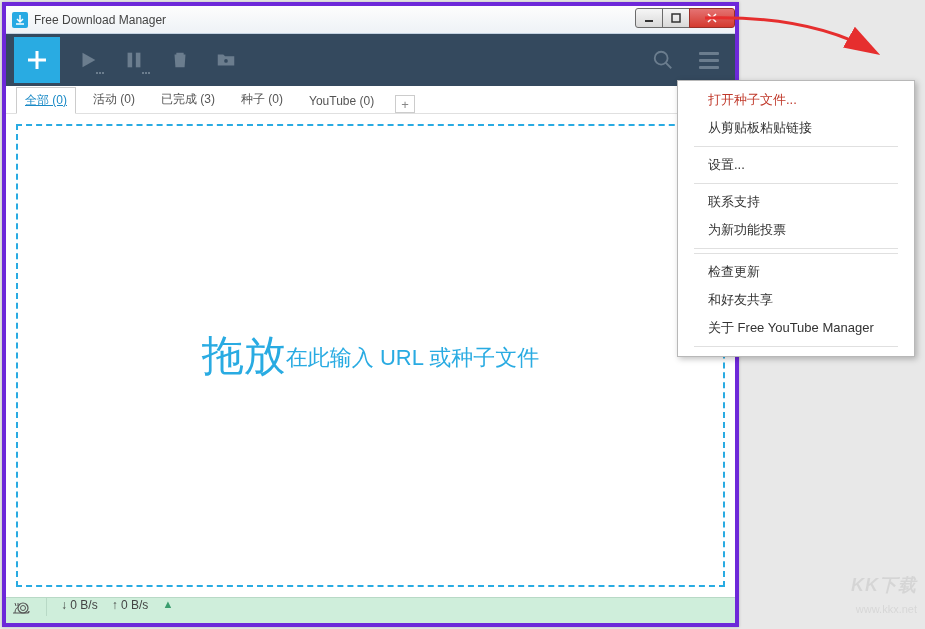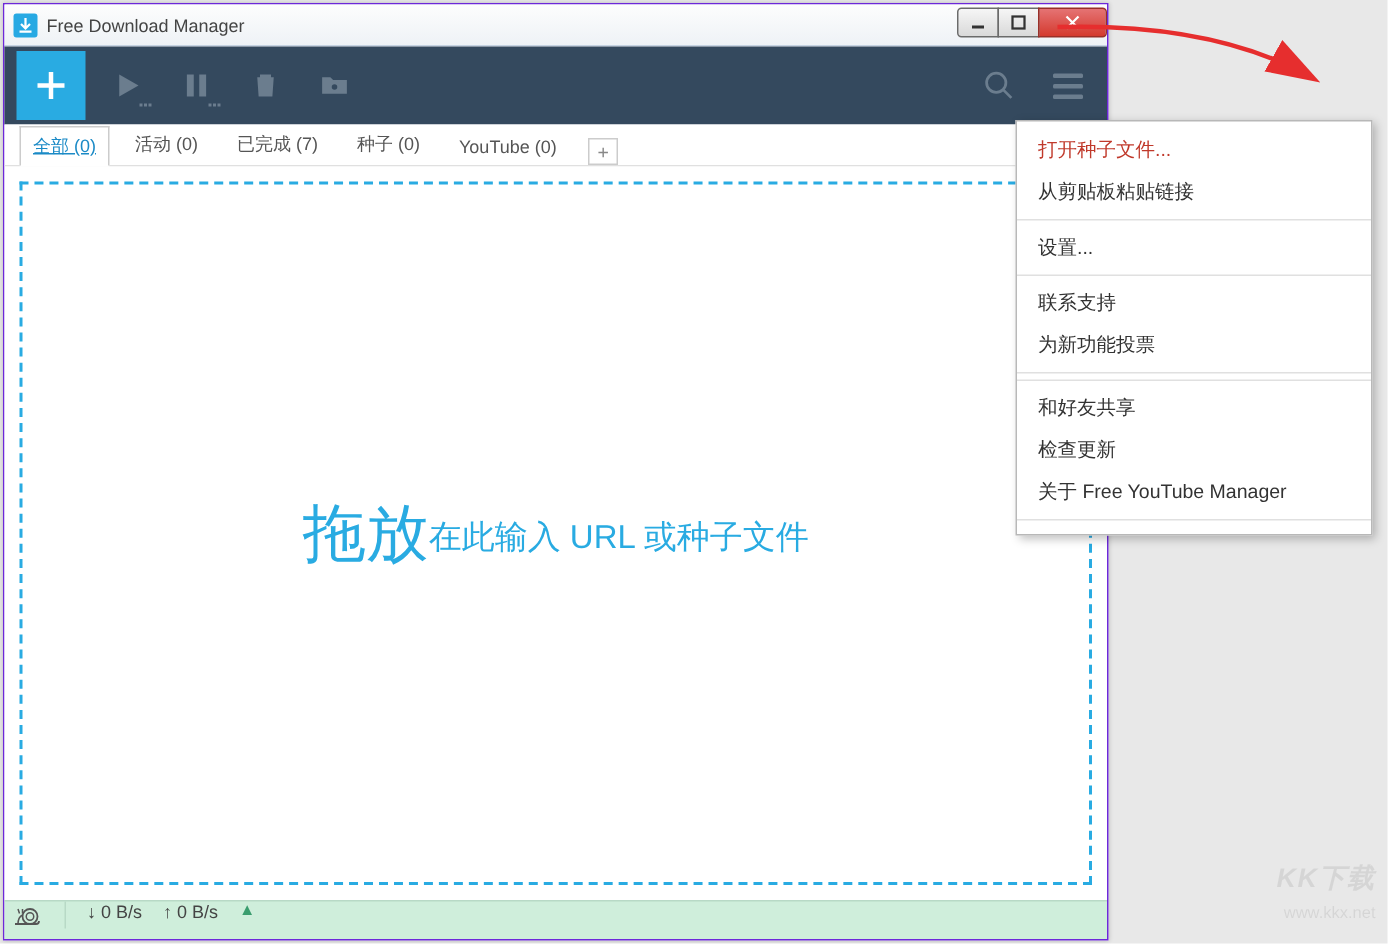--- a/index.html
+++ b/index.html
@@ -1,19 +1,19 @@
 <!DOCTYPE html>
 <html><head>
 <meta charset="utf-8">
 <style>
 * { margin: 0; padding: 0; box-sizing: border-box; font-family: "Microsoft YaHei", Arial, sans-serif; }
 body { width: 925px; height: 629px; background: #e8e8e8; overflow: hidden; position: relative; }
 
 
-.window { width: 737px; height: 625px; margin: 2px; background: #fff; border: 1px solid #6d28d9; box-shadow: 0 0 3px rgba(0,0,0,0.2); display: flex; flex-direction: column; }
+.window { width: 737px; height: 625px; margin: 2px; background: #fff; border: 4px solid #6d28d9; box-shadow: 0 0 3px rgba(0,0,0,0.2); display: flex; flex-direction: column; }
 .titlebar { height: 28px; background: linear-gradient(#fdfdfd, #eef2f6); border-bottom: 1px solid #c5d3e2; display: flex; align-items: center; padding-left: 6px; }
 .titlebar .app-icon { width: 16px; height: 16px; background: #27a9e3; border-radius: 2px; position: relative; margin-right: 6px; display:flex; align-items:center; justify-content:center; }
 .titlebar .app-icon svg { width:12px; height:12px; }
 .titlebar .title { font-size: 12px; color: #444; flex: 1; }
 .win-btns { display: flex; height: 20px; margin-top:-4px; }
 .win-btn { width: 28px; height: 20px; border: 1px solid #6b6b6b; margin-left: -1px; display: flex; align-items: center; justify-content: center; background: linear-gradient(#f6f6f6,#d9d9d9); font-size: 11px; color:#333; }
 .win-btn.close { width: 46px; background: linear-gradient(#e57373,#d43a2f); border-color:#9a2f28; color:#fff; border-top-right-radius:3px; border-bottom-right-radius:3px;}
 .win-btn.min { border-top-left-radius:3px; border-bottom-left-radius:3px;}
 .win-btn svg { width:10px; height:10px; }
 
@@ -41,21 +41,21 @@
 .drop .big { font-size:42px; font-weight:300;}
 .drop .sub { font-size:22px; font-weight:300; margin-top:4px;}
 
 
 .status { height:26px; background:#cfeedb; border-top:1px solid #b8d9c6; display:flex; font-size:12px; color:#444; padding:0 4px; gap:14px;}
 .status .snail { width:22px; height:18px; display:flex; align-items:center; justify-content:center;}
 .status .sep { width:1px; height:18px; background:#b8d9c6;}
 .status .chev { color:#3a9d6e; font-size:11px;}
 
 
-.menu { position:absolute; top:80px; right:10px; width:238px; background:#fff; border:1px solid #b8b8b8; box-shadow:2px 2px 6px rgba(0,0,0,0.25); font-size:13px; color:#333; padding:5px 0;}
+.menu { position:absolute; top:80px; right:10px; width:238px; background:#fff; border:1px solid #b8b8b8; box-shadow:2px 2px 6px rgba(0,0,0,0.25); font-size:13px; color:#333; padding:5px 16px;}
 .menu .mi { padding:5px 14px; cursor:default;}
 .menu .mi.disabled { color:#aaa;}
 .menu .sep { height:1px; background:#e0e0e0; margin:4px 0;}
 .menu .highlighted { color:#c0392b; }
 
 
 .arrow-svg { position:absolute; top:10px; left:700px; width:210px; height:70px; pointer-events:none; z-index:50;}
 
 
 .wm { position:absolute; right:8px; bottom:32px; font-size:18px; color:rgba(0,0,0,0.08); font-style:italic; font-weight:bold; letter-spacing:1px;}
@@ -140,21 +140,21 @@
     <div class="menu-btn">
       <span></span>
         <span></span>
         <span></span>
     </div>
   </div>
 
   <div class="tabs">
     <div class="tab active">全部 (0)</div>
     <div class="tab">活动 (0)</div>
-    <div class="tab">已完成 (7)</div>
+    <div class="tab">已完成 (3)</div>
     <div class="tab">种子 (0)</div>
     <div class="tab">YouTube (0)</div>
     <div class="tab-add">+</div>
   </div>
 
   <div class="main">
     <div class="drop">
       <div class="big">拖放</div>
       <div class="sub">在此输入 URL 或种子文件</div>
     </div>
@@ -180,22 +180,22 @@
 <div class="menu">
   <div class="mi highlighted">打开种子文件...</div>
   <div class="mi">从剪贴板粘贴链接</div>
   <div class="sep"></div>
   <div class="mi">设置...</div>
   <div class="sep"></div>
   <div class="mi">联系支持</div>
   <div class="mi">为新功能投票</div>
   <div class="sep"></div>
   <div class="sep"></div>
+  <div class="mi">检查更新</div>
   <div class="mi">和好友共享</div>
-  <div class="mi">检查更新</div>
   <div class="mi">关于 Free YouTube Manager</div>
   <div class="sep"></div>
 </div>
 
 <svg class="arrow-svg" viewBox="0 0 210 70">
   <defs>
     <marker id="ah" markerWidth="12" markerHeight="12" refX="10" refY="4" orient="auto">
       <path d="M0 0L12 4L0 8z" fill="#e62e2e"></path>
     </marker>
   </defs>

